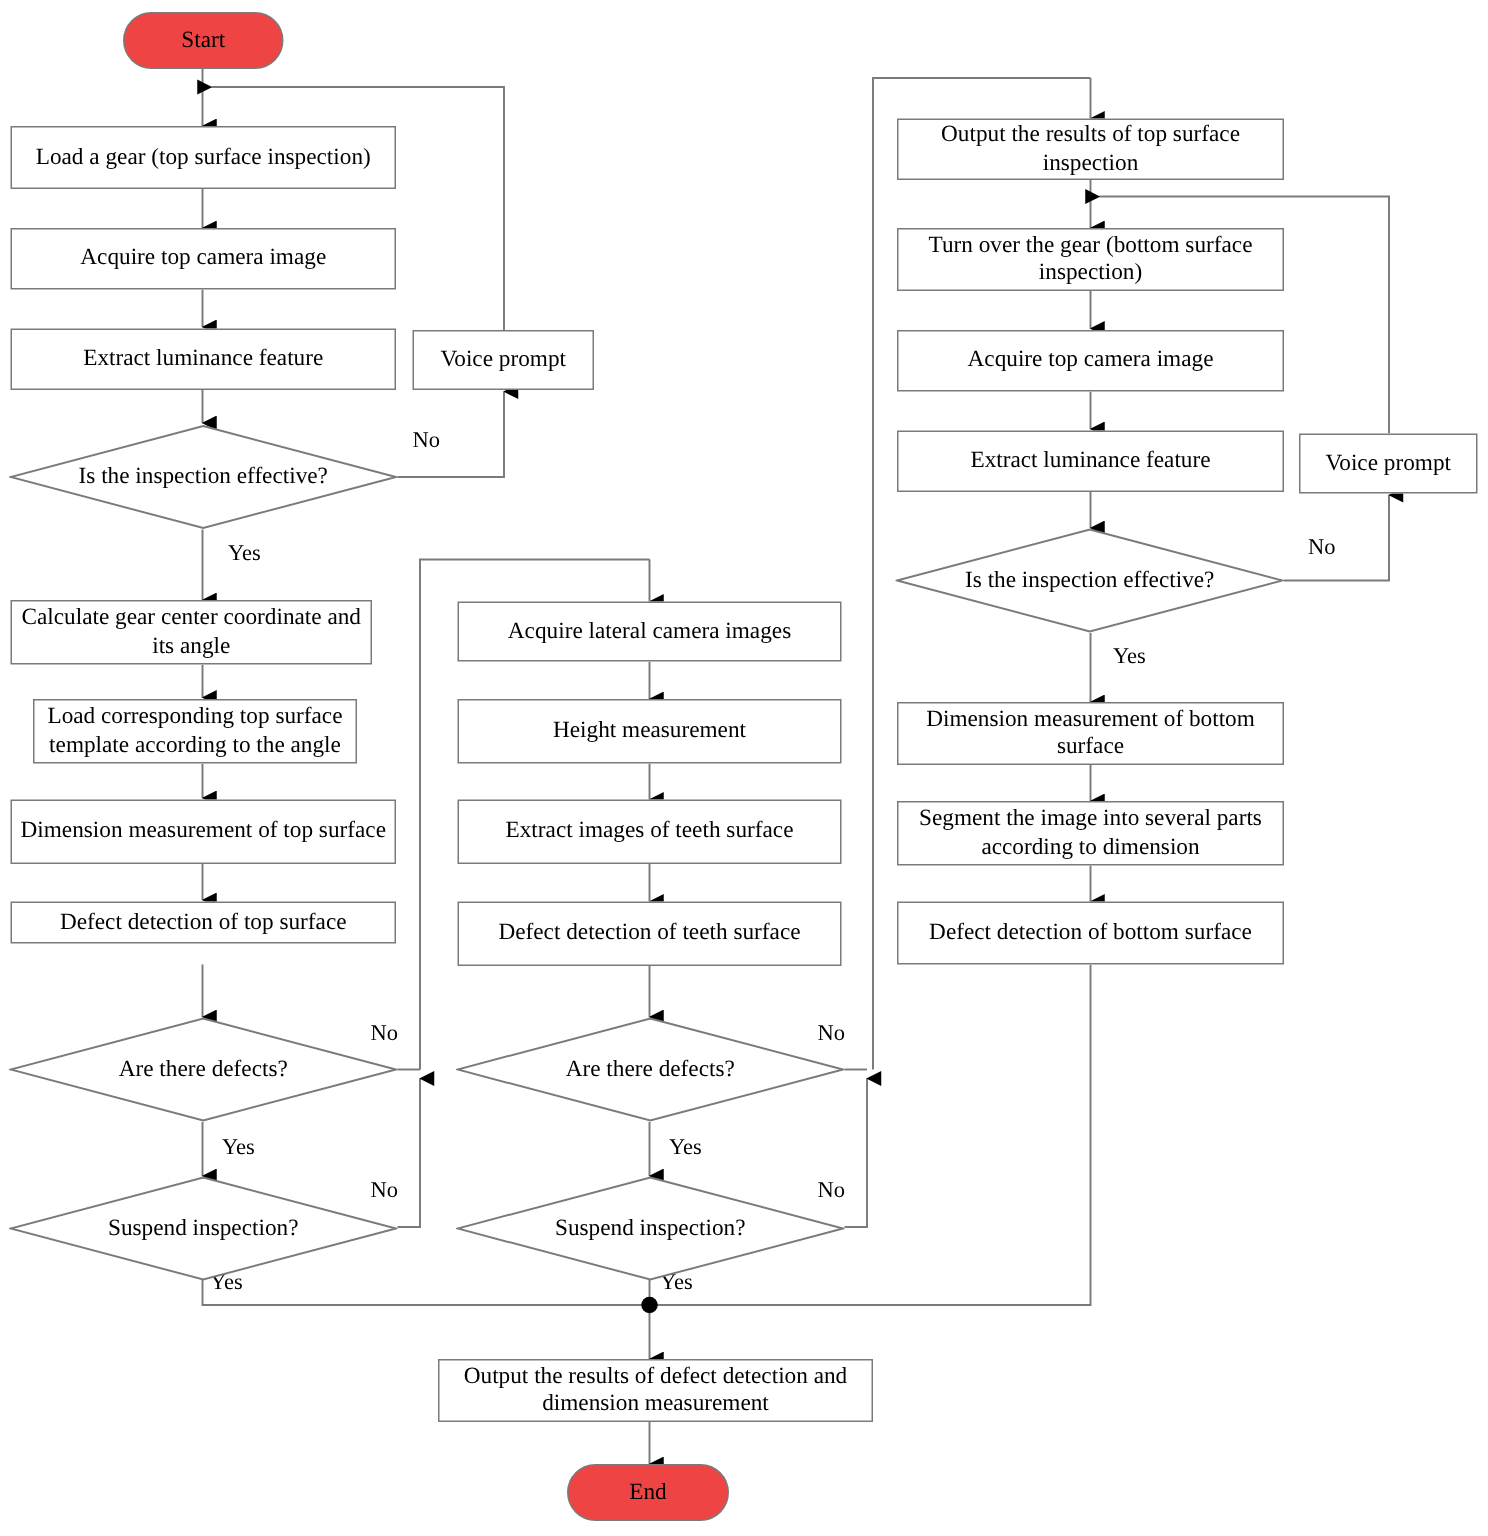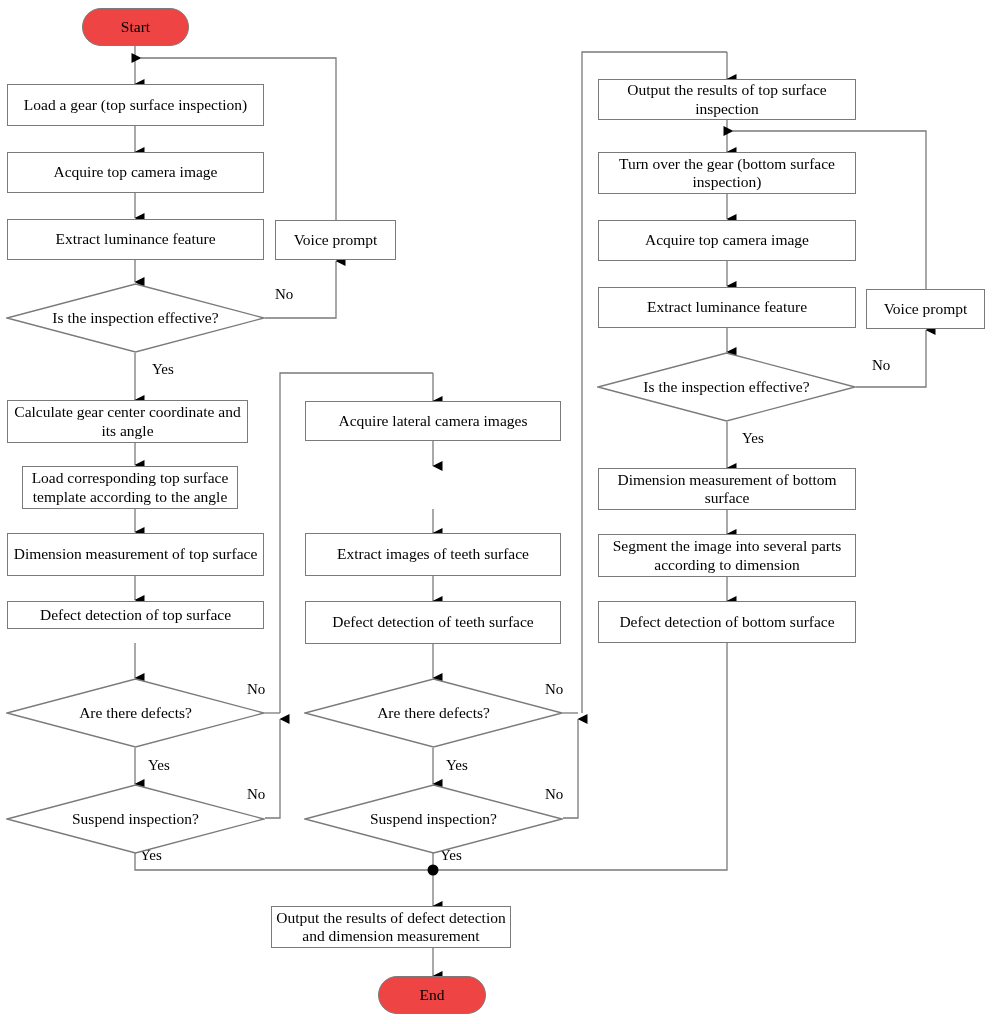--- a/index.html
+++ b/index.html
@@ -229,20 +229,23 @@
     <svg viewBox="0 0 259 70" preserveAspectRatio="none">
       <polygon points="129.5,1 258,35 129.5,69 1,35" fill="#ffffff" stroke="#7a7a7a" stroke-width="1.3" vector-effect="non-scaling-stroke"></polygon>
     </svg>
     <span class="dtext">Suspend inspection?</span>
   </div>
 
   <div class="node process" style="left:305px; top:401px; width:256px; height:40px;">
     <span>Acquire lateral camera images</span>
   </div>
 
+  <div class="node process" style="left:305px; top:466px; width:256px; height:43px;">
+    <span>Height measurement</span>
+  </div>
 
   <div class="node process" style="left:305px; top:533px; width:256px; height:43px;">
     <span>Extract images of teeth surface</span>
   </div>
 
   <div class="node process" style="left:305px; top:601px; width:256px; height:43px;">
     <span>Defect detection of teeth surface</span>
   </div>
 
   <div class="node decision" style="left:304px; top:678px; width:259px; height:70px;">
@@ -291,21 +294,21 @@
   </div>
 
   <div class="node process" style="left:598px; top:534px; width:258px; height:43px;">
     <span>Segment the image into several parts according to dimension</span>
   </div>
 
   <div class="node process" style="left:598px; top:601px; width:258px; height:42px;">
     <span>Defect detection of bottom surface</span>
   </div>
 
-  <div class="node process" style="left:271px; top:906px; width:240px; height:42px;">
+  <div class="node process" style="left:292px; top:906px; width:290px; height:42px;">
     <span>Output the results of defect detection and dimension measurement</span>
   </div>
 
   <div class="node terminator" style="left:378px; top:976px; width:108px; height:38px;">
     <span>End</span>
   </div>
 
   <div class="edge-label" style="left:275px; top:286px;">No</div>
   <div class="edge-label" style="left:152px; top:361px;">Yes</div>
   <div class="edge-label" style="left:247px; top:681px;">No</div>

